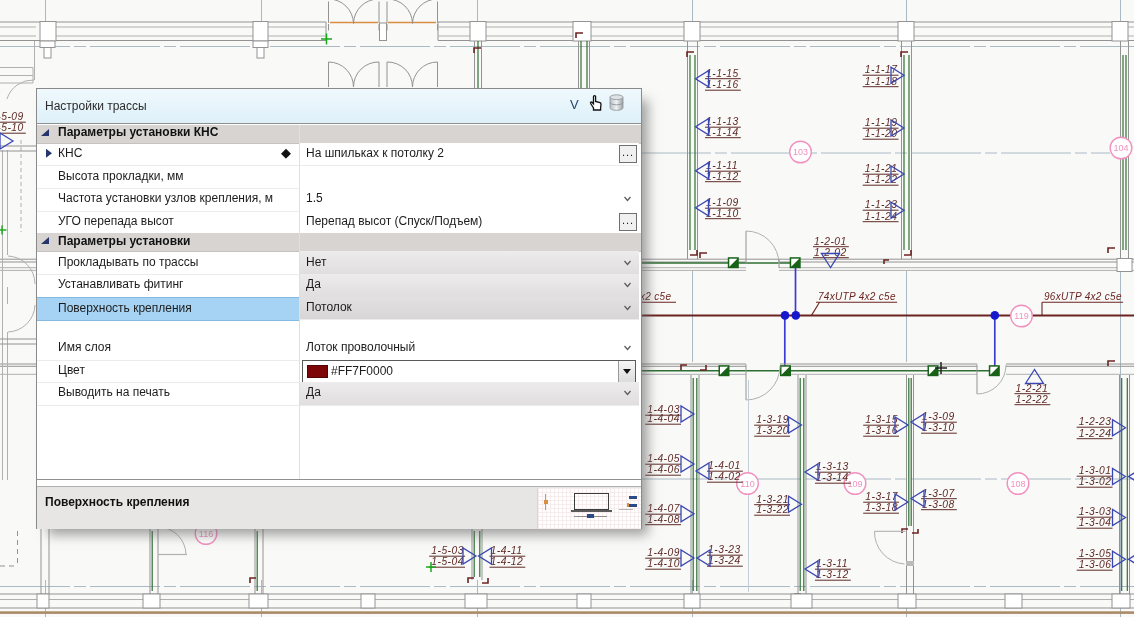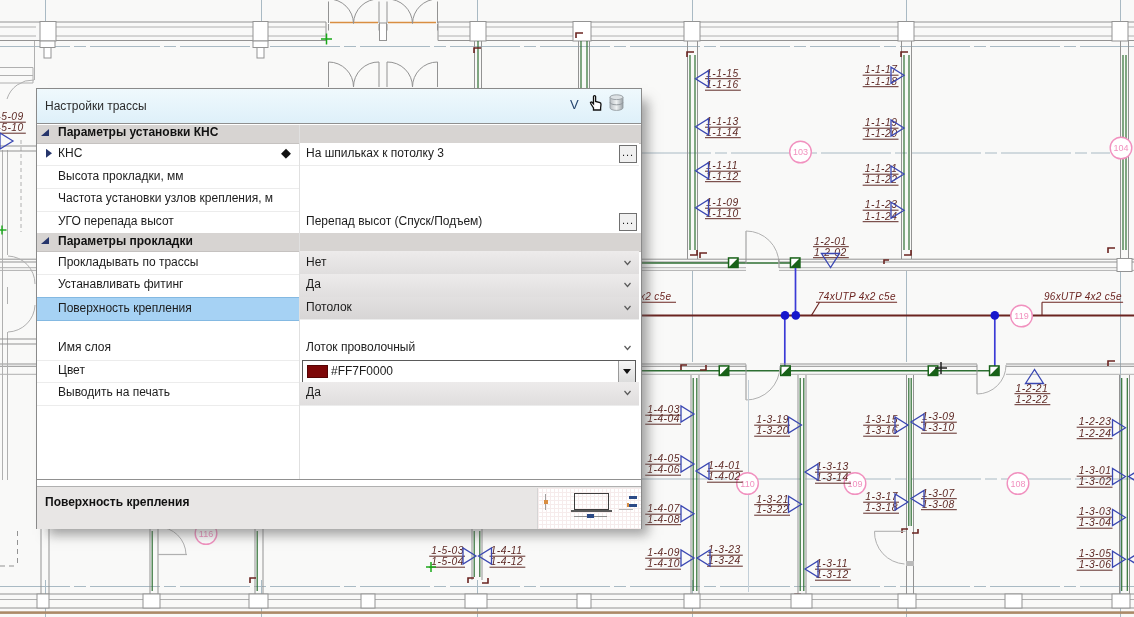--- a/index.html
+++ b/index.html
@@ -458,46 +458,52 @@
           <path d="M2,8.4 A6.5,2.4 0 0 0 15,8.4" fill="none" stroke="#8d9499" stroke-width="0.9"></path>
         </svg></span>
     </div>
     <div style="position:absolute;left:0;top:53.5px;width:100%;height:22.5px">
       <div style="position:absolute;left:0;top:0;width:262px;height:22.5px;border-bottom:1px solid #ececec">
         <span style="position:absolute;left:21px;top:3.25px">КНС</span>
       </div>
       <span style="position:absolute;left:9px;top:6.25px;width:6px;height:9px;background:#26356b;clip-path:polygon(0 0,100% 50%,0 100%)"></span>
       <span style="position:absolute;left:244px;top:2.75px;font-size:13px;color:#111">◆</span>
       <div style="position:absolute;left:263px;top:0;width:339px;height:22.5px;background:#ffffff;border-bottom:1px solid #ececec">
-        <span style="position:absolute;left:6px;top:3.25px">На шпильках к потолку 3</span>
+        <span style="position:absolute;left:6px;top:3.25px">На шпильках к потолку 2</span>
         <span style="position:absolute;right:2px;top:2px;width:16px;height:16.5px;background:#f0f0f0;border:1px solid #707070;text-align:center;font-size:11px;line-height:12.5px;letter-spacing:1px">...</span>
       </div>
     </div>
     <div style="position:absolute;left:0;top:76px;width:100%;height:23px">
       <div style="position:absolute;left:0;top:0;width:262px;height:23px;border-bottom:1px solid #ececec">
         <span style="position:absolute;left:21px;top:3.5px">Высота прокладки, мм</span>
       </div>
     </div>
     <div style="position:absolute;left:0;top:99px;width:100%;height:22.5px">
       <div style="position:absolute;left:0;top:0;width:262px;height:22.5px;border-bottom:1px solid #ececec">
         <span style="position:absolute;left:21px;top:3.25px">Частота установки узлов крепления, м</span>
       </div>
+      <div style="position:absolute;left:263px;top:0;width:339px;height:22.5px;background:#ffffff;border-bottom:1px solid #ececec">
+        <span style="position:absolute;left:6px;top:3.25px">1.5</span>
+        <svg width="9" height="6" viewBox="0 0 9 6" style="position:absolute;right:7px;top:50%;margin-top:-3px">
+          <path d="M1.5,1 L4.5,4.5 L7.5,1" stroke="#5a5a5a" stroke-width="1.2" fill="none"></path>
+        </svg>
+      </div>
     </div>
     <div style="position:absolute;left:0;top:121.5px;width:100%;height:22.5px">
       <div style="position:absolute;left:0;top:0;width:262px;height:22.5px;border-bottom:1px solid #ececec">
         <span style="position:absolute;left:21px;top:3.25px">УГО перепада высот</span>
       </div>
       <div style="position:absolute;left:263px;top:0;width:339px;height:22.5px;background:#ffffff;border-bottom:1px solid #ececec">
         <span style="position:absolute;left:6px;top:3.25px">Перепад высот (Спуск/Подъем)</span>
         <span style="position:absolute;right:2px;top:2px;width:16px;height:16.5px;background:#f0f0f0;border:1px solid #707070;text-align:center;font-size:11px;line-height:12.5px;letter-spacing:1px">...</span>
       </div>
     </div>
     <div style="position:absolute;left:0;top:144px;width:100%;height:18px;background:#d7d4d2;border-bottom:1px solid #c5c2c0">
       <span style="position:absolute;left:4px;top:4px;width:8px;height:7px;background:#26356b;clip-path:polygon(100% 0,100% 100%,0 100%)"></span>
-      <span style="position:absolute;left:21px;top:0.5px;font-weight:bold;color:#111">Параметры прокладки</span>
+      <span style="position:absolute;left:21px;top:0.5px;font-weight:bold;color:#111">Параметры установки</span>
     </div>
     <div style="position:absolute;left:0;top:162px;width:100%;height:23px">
       <div style="position:absolute;left:0;top:0;width:262px;height:23px;border-bottom:1px solid #ececec">
         <span style="position:absolute;left:21px;top:3.5px">Прокладывать по трассы</span>
       </div>
       <div style="position:absolute;left:263px;top:0;width:339px;height:23px;background:linear-gradient(#edebeb,#e0dede);border-bottom:1px solid #ececec">
         <span style="position:absolute;left:6px;top:4px">Нет</span>
         <svg width="9" height="6" viewBox="0 0 9 6" style="position:absolute;right:7px;top:50%;margin-top:-3px">
           <path d="M1.5,1 L4.5,4.5 L7.5,1" stroke="#5a5a5a" stroke-width="1.2" fill="none"></path>
         </svg>

